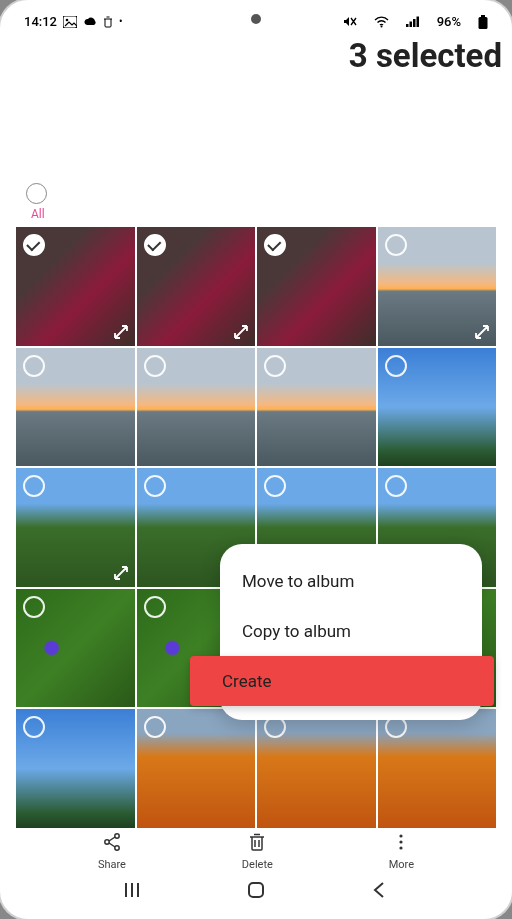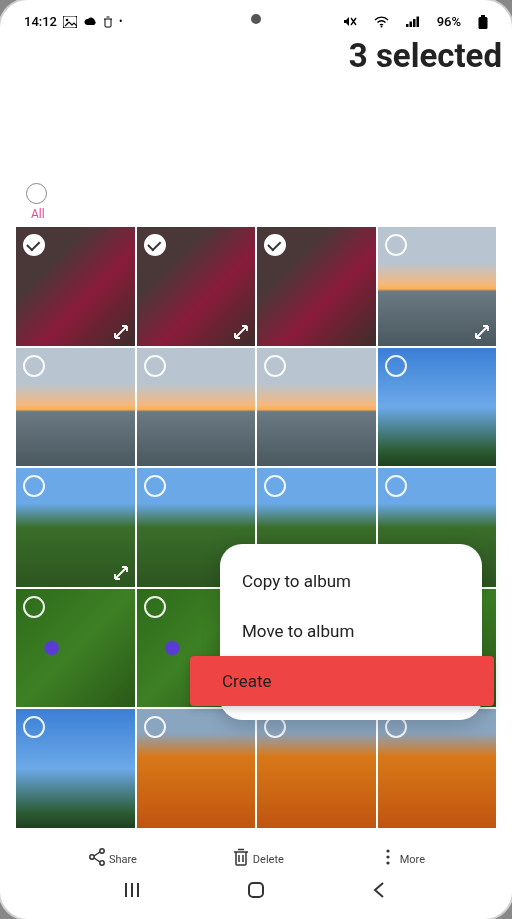--- a/index.html
+++ b/index.html
@@ -146,21 +146,21 @@
     .bottom-bar {
       position: absolute;
       bottom: 38px;
       left: 0; right: 0;
       display: flex;
       justify-content: space-around;
       padding: 0 30px;
     }
     .bottom-item {
       display: flex;
-      flex-direction: row;
+      flex-direction: column;
       align-items: center;
       gap: 2px;
       color: #444;
     }
     .bottom-label { font-size: 11px; }
     .nav-bar {
       position: absolute;
       bottom: 6px;
       left: 0; right: 0;
       display: flex;
@@ -329,22 +329,22 @@
         <div class="thumb-img bg-flowers"></div>
         <div class="check"></div>
       </div>
       <div class="thumb">
         <div class="thumb-img bg-flowers"></div>
         <div class="check"></div>
       </div>
     </div>
 
   <div class="menu" id="menu">
+      <div class="menu-item">Move to album</div>
       <div class="menu-item">Copy to album</div>
-      <div class="menu-item">Move to album</div>
       <div class="menu-item highlight">Create</div>
     </div>
 
   <div class="bottom-bar">
     <div class="bottom-item">
       <span>
         <svg width="20" height="20" viewBox="0 0 20 20">
             <circle cx="5" cy="10" r="2.2" fill="none" stroke="#333" stroke-width="1.5"></circle>
             <circle cx="15" cy="4" r="2.2" fill="none" stroke="#333" stroke-width="1.5"></circle>
             <circle cx="15" cy="16" r="2.2" fill="none" stroke="#333" stroke-width="1.5"></circle>

